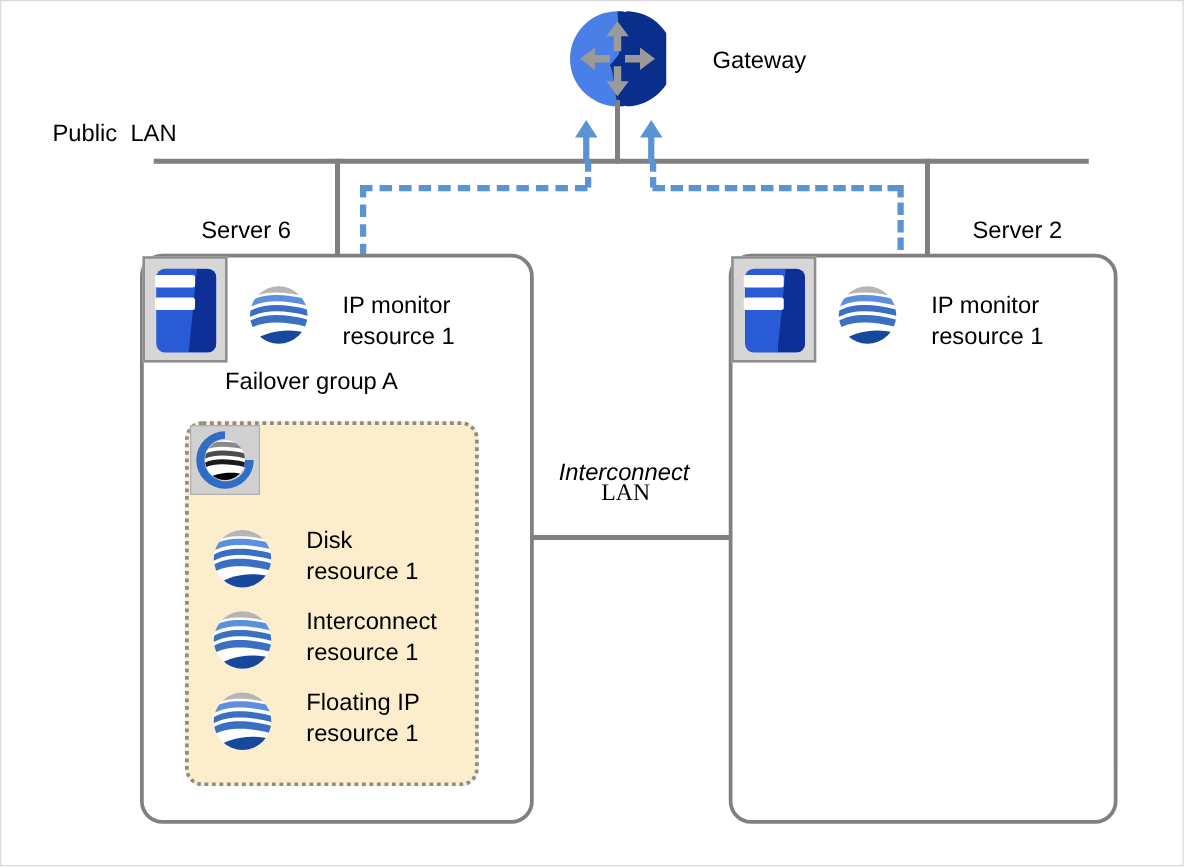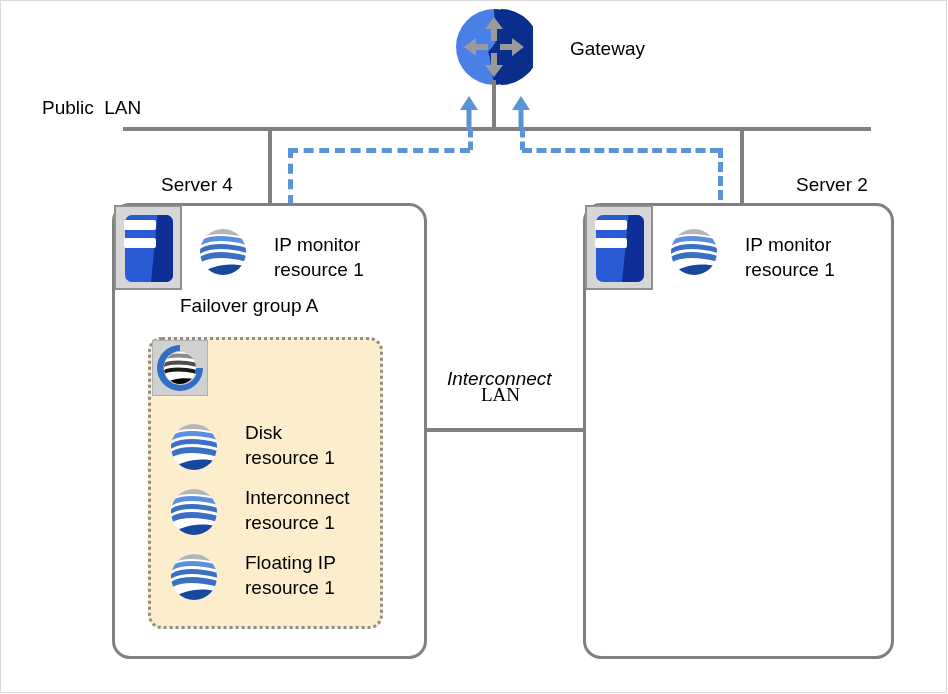--- a/index.html
+++ b/index.html
@@ -179,22 +179,22 @@
 
   <div class="dash-v" style="left:718px; top:148px; height:52px;"></div>
   <div class="dash-h" style="left:522px; top:148px; width:198px;"></div>
   <div class="dash-v" style="left:520px; top:129px; height:21px;"></div>
   <div class="arrow-up" style="left:511px; top:96px;">
     <svg width="20" height="34" viewBox="0 0 20 34" xmlns="http://www.w3.org/2000/svg">
       <path d="M10 0 L19 14 L12.5 14 L12.5 34 L7.5 34 L7.5 14 L1 14 Z" fill="#5b94d6"></path>
     </svg>
   </div>
 
-  <div class="label" style="left:161px; top:172px;">Server 4</div>
-  <div class="label" style="left:796px; top:172px;">Server 2</div>
+  <div class="label" style="left:161px; top:172px;">Server 6</div>
+  <div class="label" style="left:778px; top:172px;">Server 2</div>
 
   <div class="label" style="left:447px; top:366px;font-style:italic;">Interconnect</div>
   <div class="label" style="left:481px; top:382px;font-family:Liberation Serif, serif;">LAN</div>
   <div class="hline" style="left:424px; top:428px; width:162px;"></div>
 
   <div class="server-box" style="left:112px; top:203px; width:315px; height:456px;"></div>
 
   <div class="node-icon" style="left:114px; top:205px;">
     <div class="body"></div>
     <div class="bar b1"></div>

